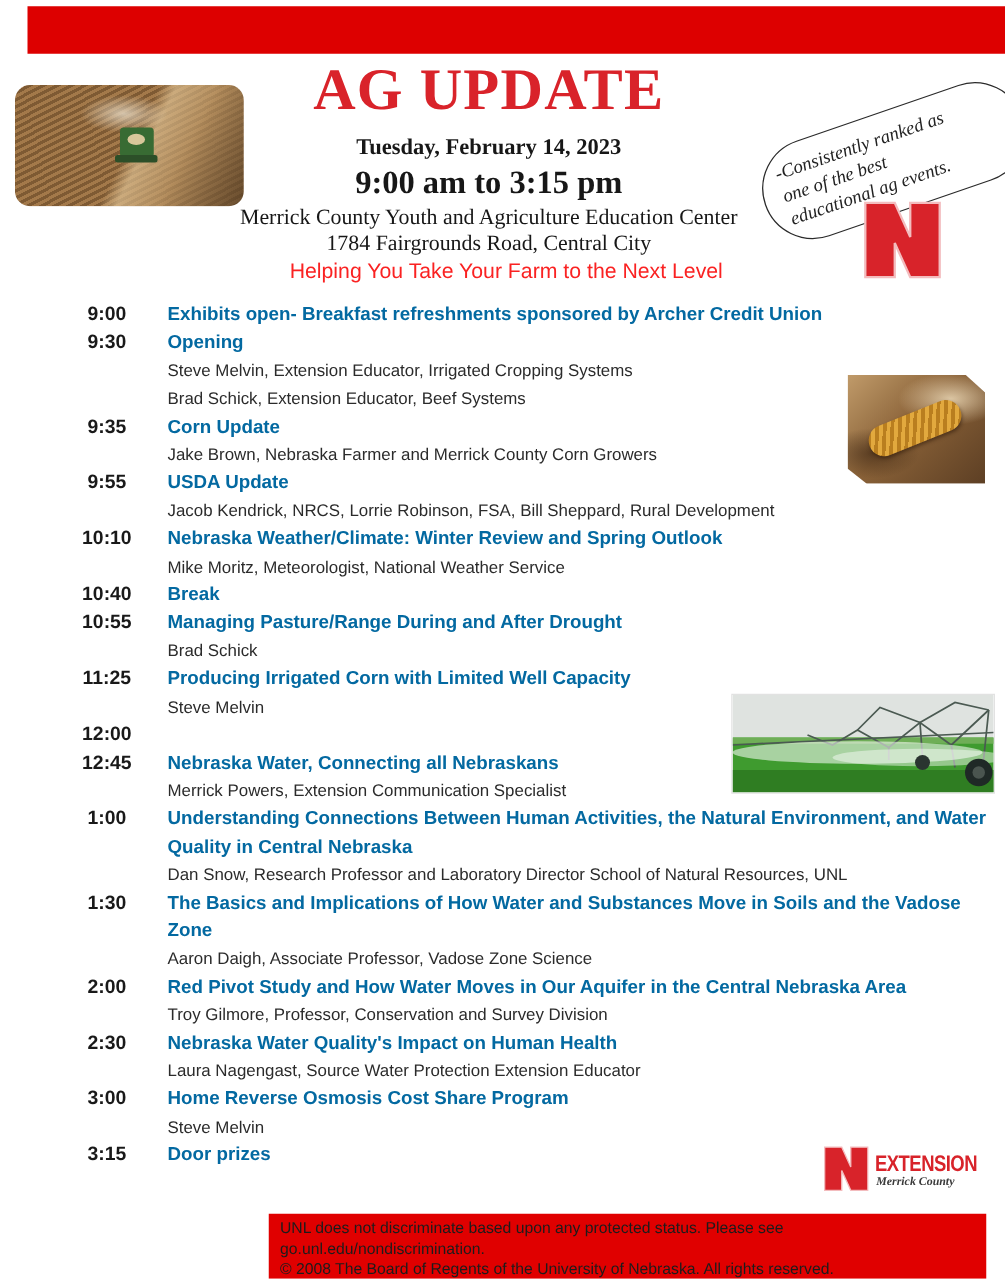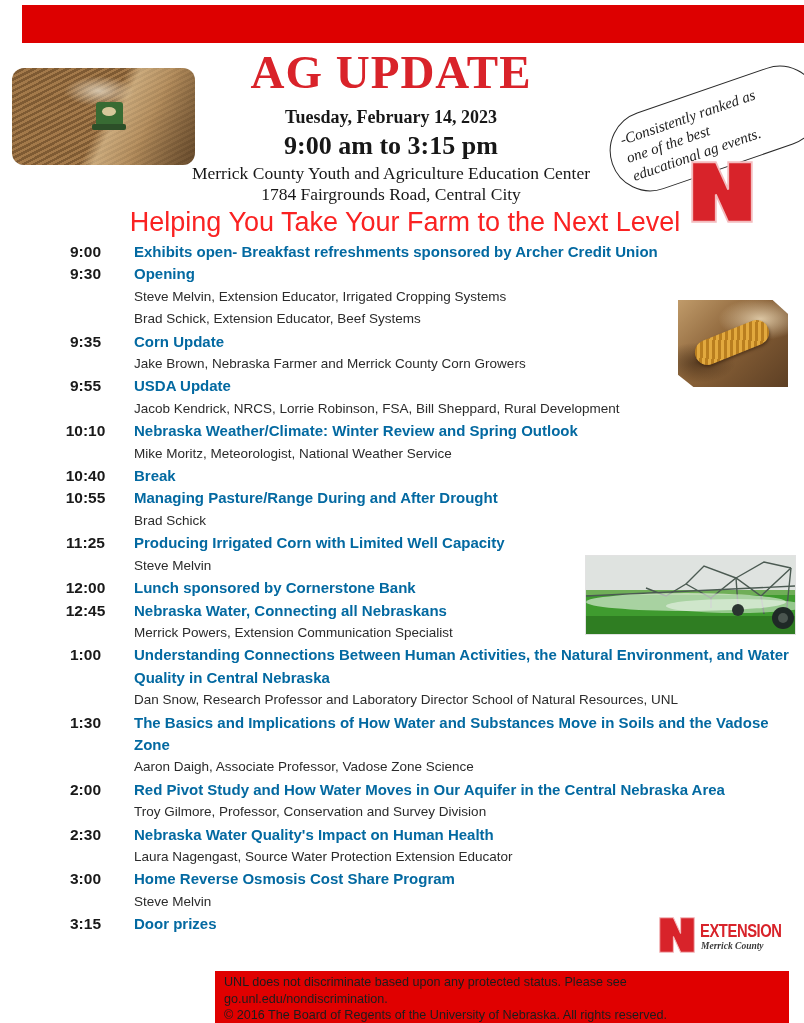--- a/index.html
+++ b/index.html
@@ -32,21 +32,21 @@
     font-family:"Liberation Serif",serif;font-style:italic;font-size:15px;line-height:19px;color:#222;}
 
   .n-logo{position:absolute;left:691px;top:157px;}
   .ext-logo-n{position:absolute;left:659px;top:915px;}
   .ext-word{position:absolute;left:700px;top:921px;font-size:18px;font-weight:bold;color:#d8232a;
     letter-spacing:-0.5px;transform:scaleX(.82);transform-origin:left;white-space:nowrap;}
   .ext-county{position:absolute;left:701px;top:941px;font-family:"Liberation Serif",serif;font-style:italic;
     font-weight:bold;font-size:9.5px;color:#3a3a3a;white-space:nowrap;}
 
   .tagline{position:absolute;left:60px;top:207px;width:690px;text-align:center;
-    font-size:27px;font-weight:500;color:#fa2222;}
+    font-size:17px;font-weight:500;color:#fa2222;}
 
   .schedule{position:absolute;left:37px;top:241px;width:766px;}
   .row{display:flex;align-items:flex-start;}
   .row .t{width:97px;flex:0 0 97px;font-weight:bold;font-size:15.5px;line-height:22.4px;color:#191919;text-align:center;}
   .row .c{width:669px;}
   .row .title{font-weight:bold;font-size:15px;line-height:22.4px;color:#0369a1;}
   .speaker{font-size:13.5px;line-height:22.4px;color:#2b2b2b;}
 
   
   .corn{position:absolute;left:678px;top:300px;width:110px;height:87px;
@@ -169,24 +169,20 @@
       <div class="c">
         <div class="title">Producing Irrigated Corn with Limited Well Capacity</div>
         <div class="speakers">
             <div class="speaker">Steve Melvin</div>
           </div>
       </div>
     </div>
 
     <div class="row">
       <div class="t">12:00</div>
-      <div class="c">
-        <div class="title">Lunch sponsored by Cornerstone Bank</div>
-        <div class="speakers"></div>
-      </div>
     </div>
 
     <div class="row">
       <div class="t">12:45</div>
       <div class="c">
         <div class="title">Nebraska Water, Connecting all Nebraskans</div>
         <div class="speakers">
             <div class="speaker">Merrick Powers, Extension Communication Specialist</div>
           </div>
       </div>
@@ -277,16 +273,16 @@
   </div>
 
   <svg class="ext-logo-n" width="36" height="40" viewBox="0 0 100 100">
     <polygon points="2,2 40,2 60,46 60,2 98,2 98,98 60,98 40,54 40,98 2,98" fill="#d8232a" stroke="#f3bcbe" stroke-width="3"></polygon>
   </svg>
   <div class="ext-word">EXTENSION</div>
   <div class="ext-county">Merrick County</div>
 
   <div class="footer">
     <div>UNL does not discriminate based upon any protected status. Please see go.unl.edu/nondiscrimination.</div>
-    <div>© 2016 The Board of Regents of the University of Nebraska. All rights reserved.</div>
+    <div>© 2008 The Board of Regents of the University of Nebraska. All rights reserved.</div>
   </div>
 
 </div>
 
 </body></html>

